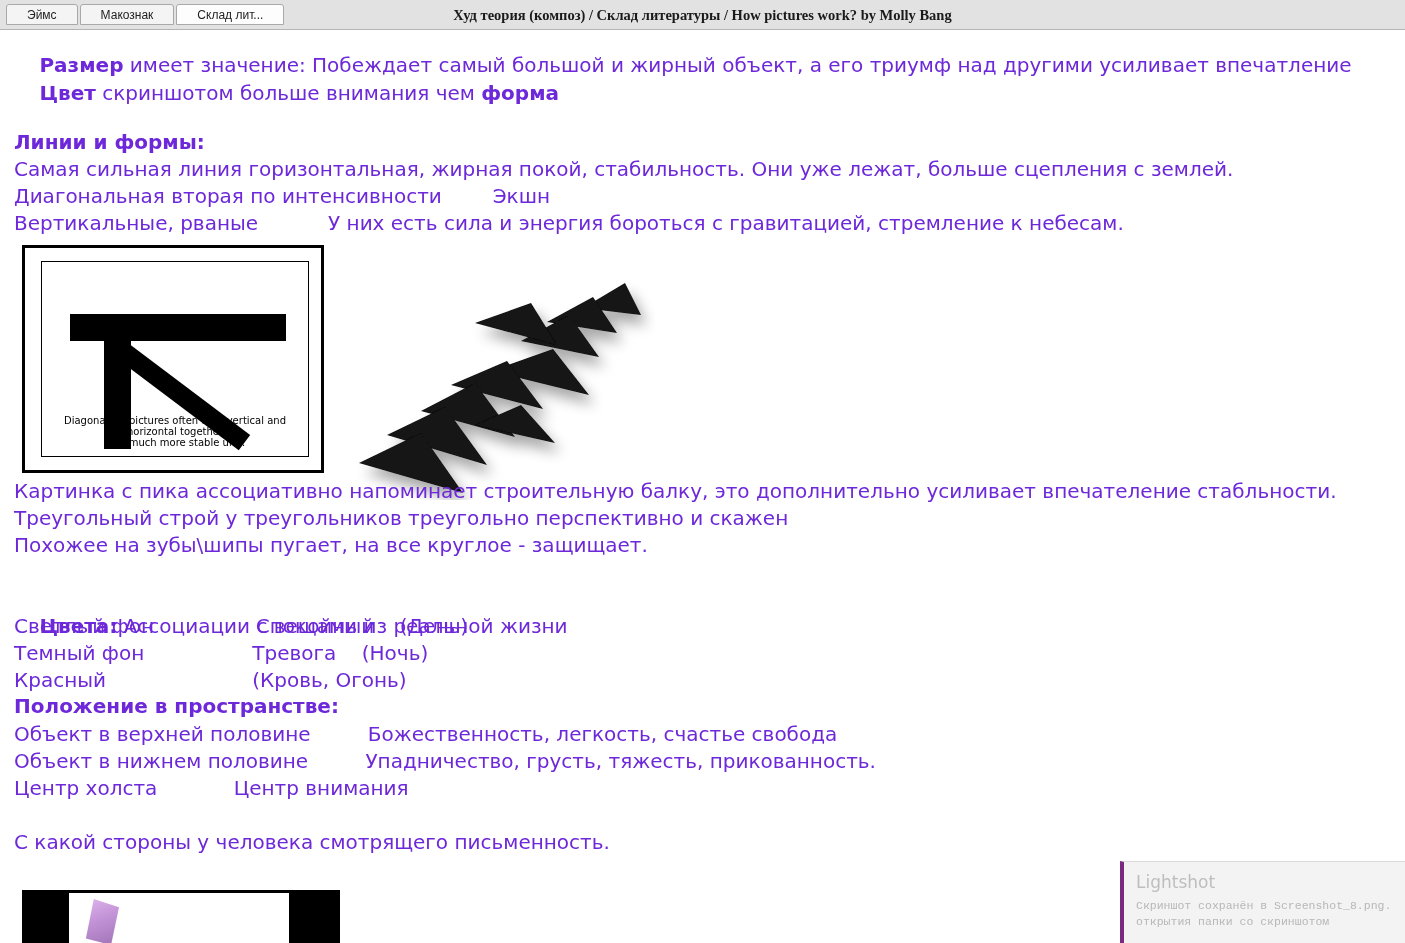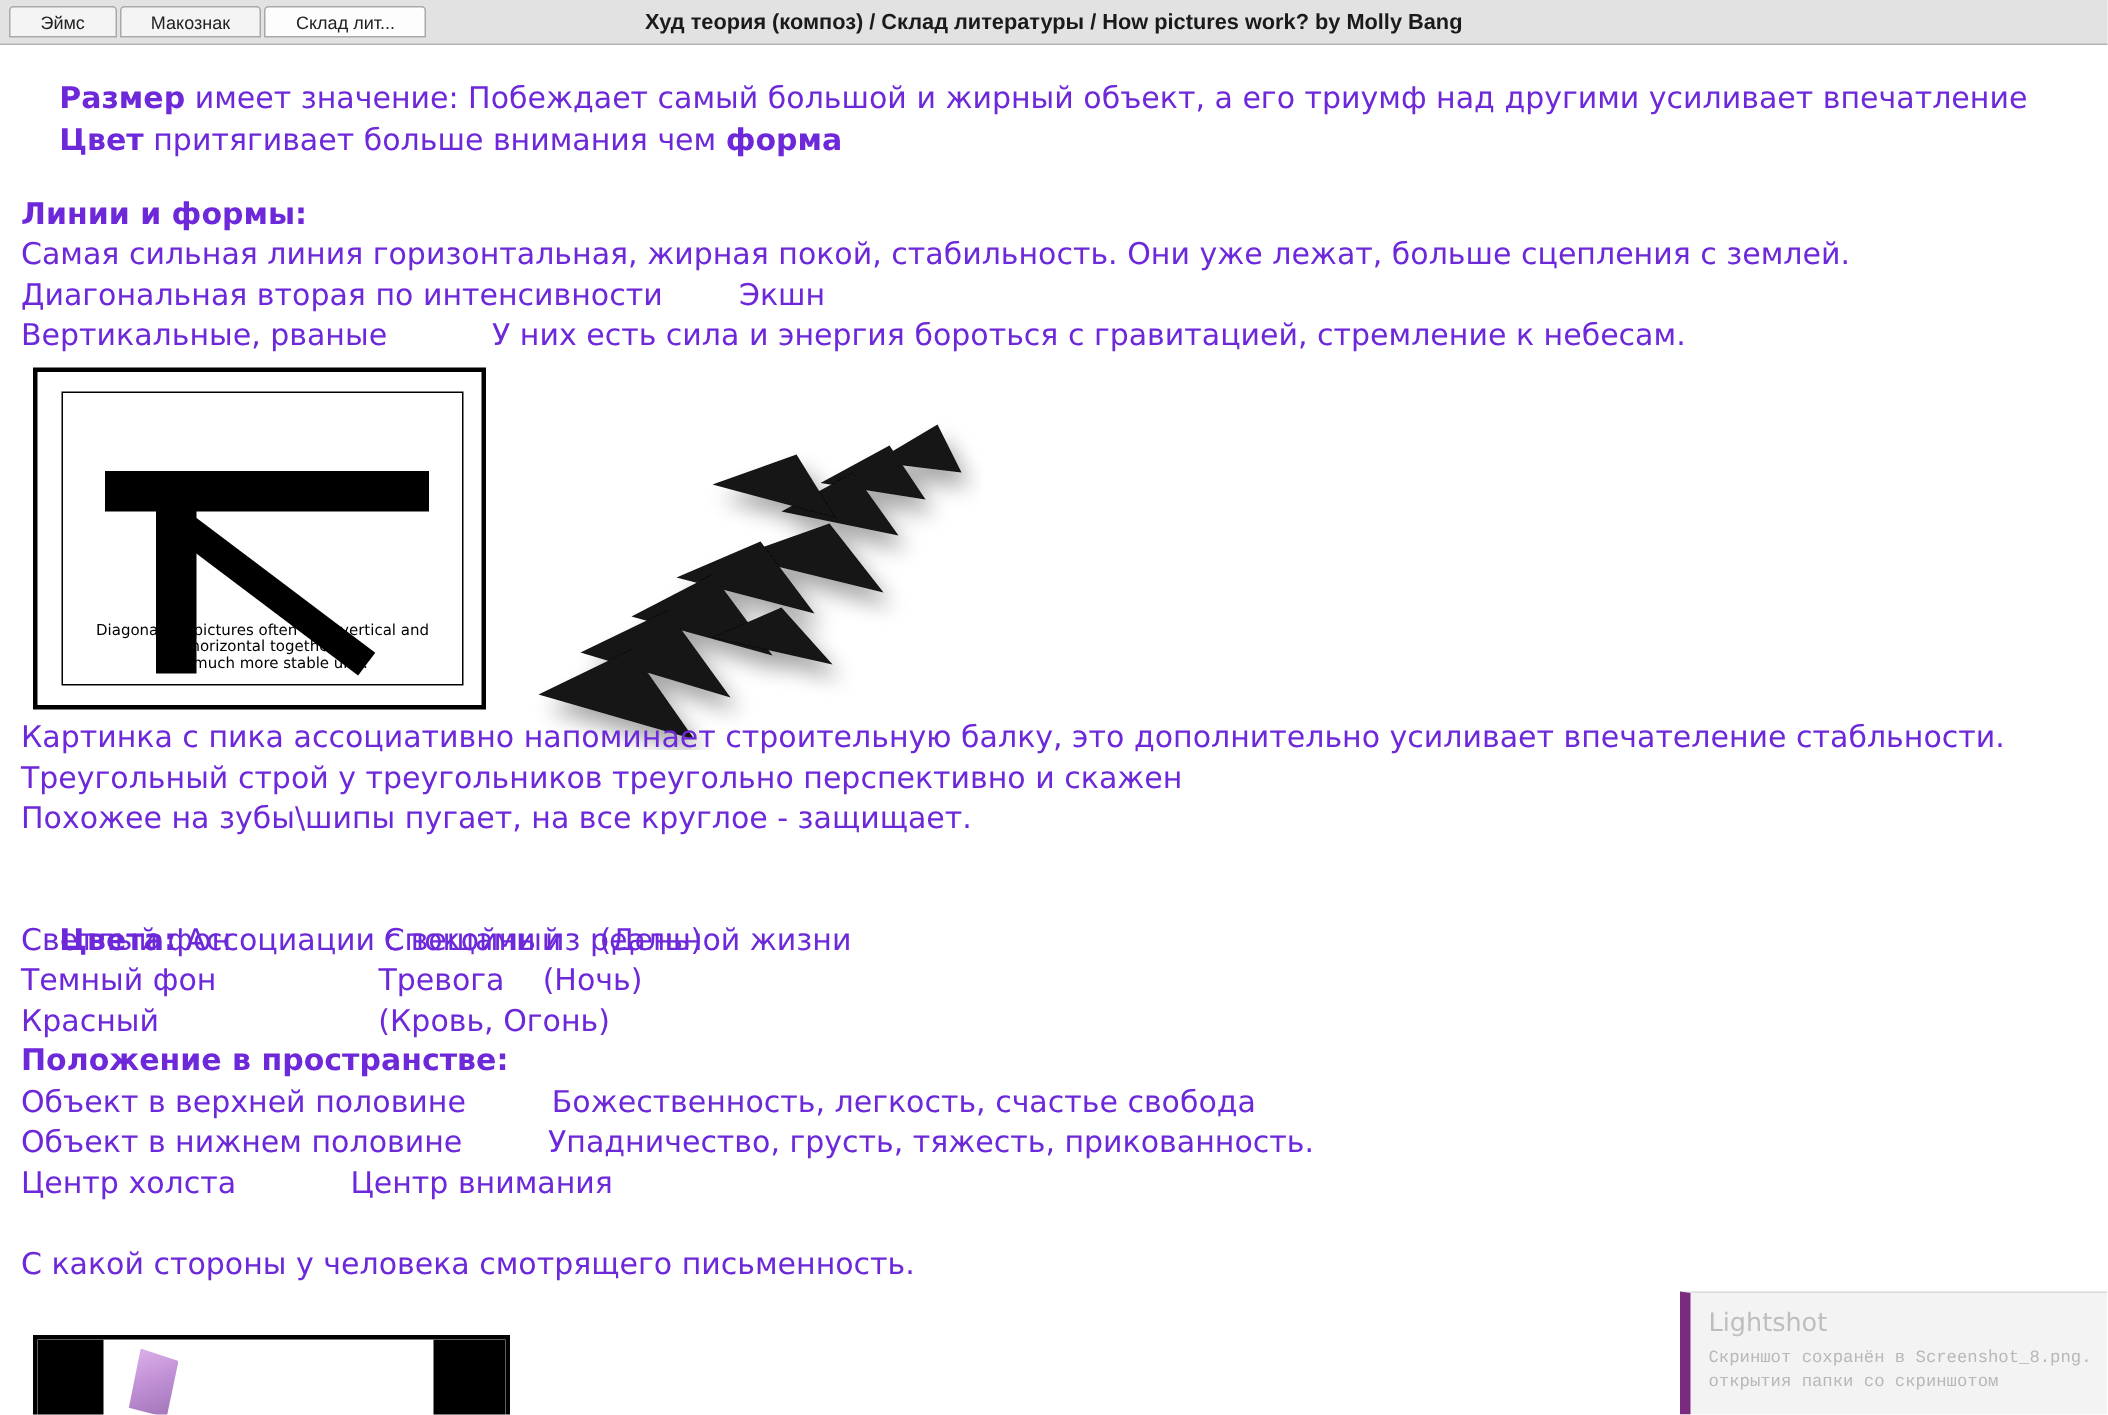--- a/index.html
+++ b/index.html
@@ -30,21 +30,21 @@
     cursor: pointer;
     white-space: nowrap;
   }
   .tab.active { background: #fdfdfd; }
   .topbar-title {
     position: absolute; left: 0; top: 0;
     width: 1405px; height: 30px;
     display: flex; align-items: center; justify-content: center;
     font-size: 14.5px; font-weight: bold; color: #1a1a1a;
     pointer-events: none;
-    font-family: Liberation Sans, sans-serif;
+    font-family: Liberation Serif, serif;
   }
 
   
   .doc {
     position: absolute; left: 0; top: 30px;
     width: 1405px; height: 913px;
     background: #ffffff;
     overflow: hidden;
   }
   .line {
@@ -117,21 +117,21 @@
     background: linear-gradient(160deg, #d9a8e8 0%, #b87fd0 45%, #8d5aa8 100%);
     clip-path: polygon(30% 0%, 100% 18%, 78% 100%, 8% 86%);
     opacity: 0.85;
   }
 
   
   .toast {
     position: absolute; right: 0; bottom: 0;
     width: 285px; height: 82px;
     background: #f2f2f2;
-    border-left: 7px solid #701a75;
+    border-left: 4px solid #701a75;
     border-top: 1px solid #d8d8d8;
     padding: 10px 12px;
     opacity: 0.92;
   }
   .toast-title {
     font-size: 17px; color: #b9b9b9; font-weight: normal;
     font-family: "DejaVu Sans", sans-serif;
     margin-bottom: 6px;
   }
   .toast-line {
@@ -163,21 +163,21 @@
   <div class="topbar-title">Худ теория (композ) / Склад литературы / How pictures work? by Molly Bang</div>
 </div>
 
 <div class="doc">
 
   <div class="line clip-top">
     <span class="b">Размер</span><span> имеет значение: Побеждает самый большой и жирный объект, а его триумф над другими усиливает впечатление</span>
   </div>
 
   <div class="line blk" style="top:23px">
-    <span class="b">Цвет</span><span> притягивает больше внимания чем </span><span class="b">форма</span>
+    <span class="b">Цвет</span><span> скриншотом больше внимания чем </span><span class="b">форма</span>
   </div>
 
   <div class="line blk b" style="top:99px">Линии и формы:</div>
   <div class="line blk" style="top:126px">Самая сильная линия горизонтальная, жирная покой, стабильность. Они уже лежат, больше сцепления с землей.</div>
   <div class="line blk" style="top:153px">Диагональная вторая по интенсивности        Экшн</div>
   <div class="line blk" style="top:180px">Вертикальные, рваные           У них есть сила и энергия бороться с гравитацией, стремление к небесам.</div>
 
   <div class="fig1">
     <div class="fig1-inner">
       <div class="beam-h"></div>

